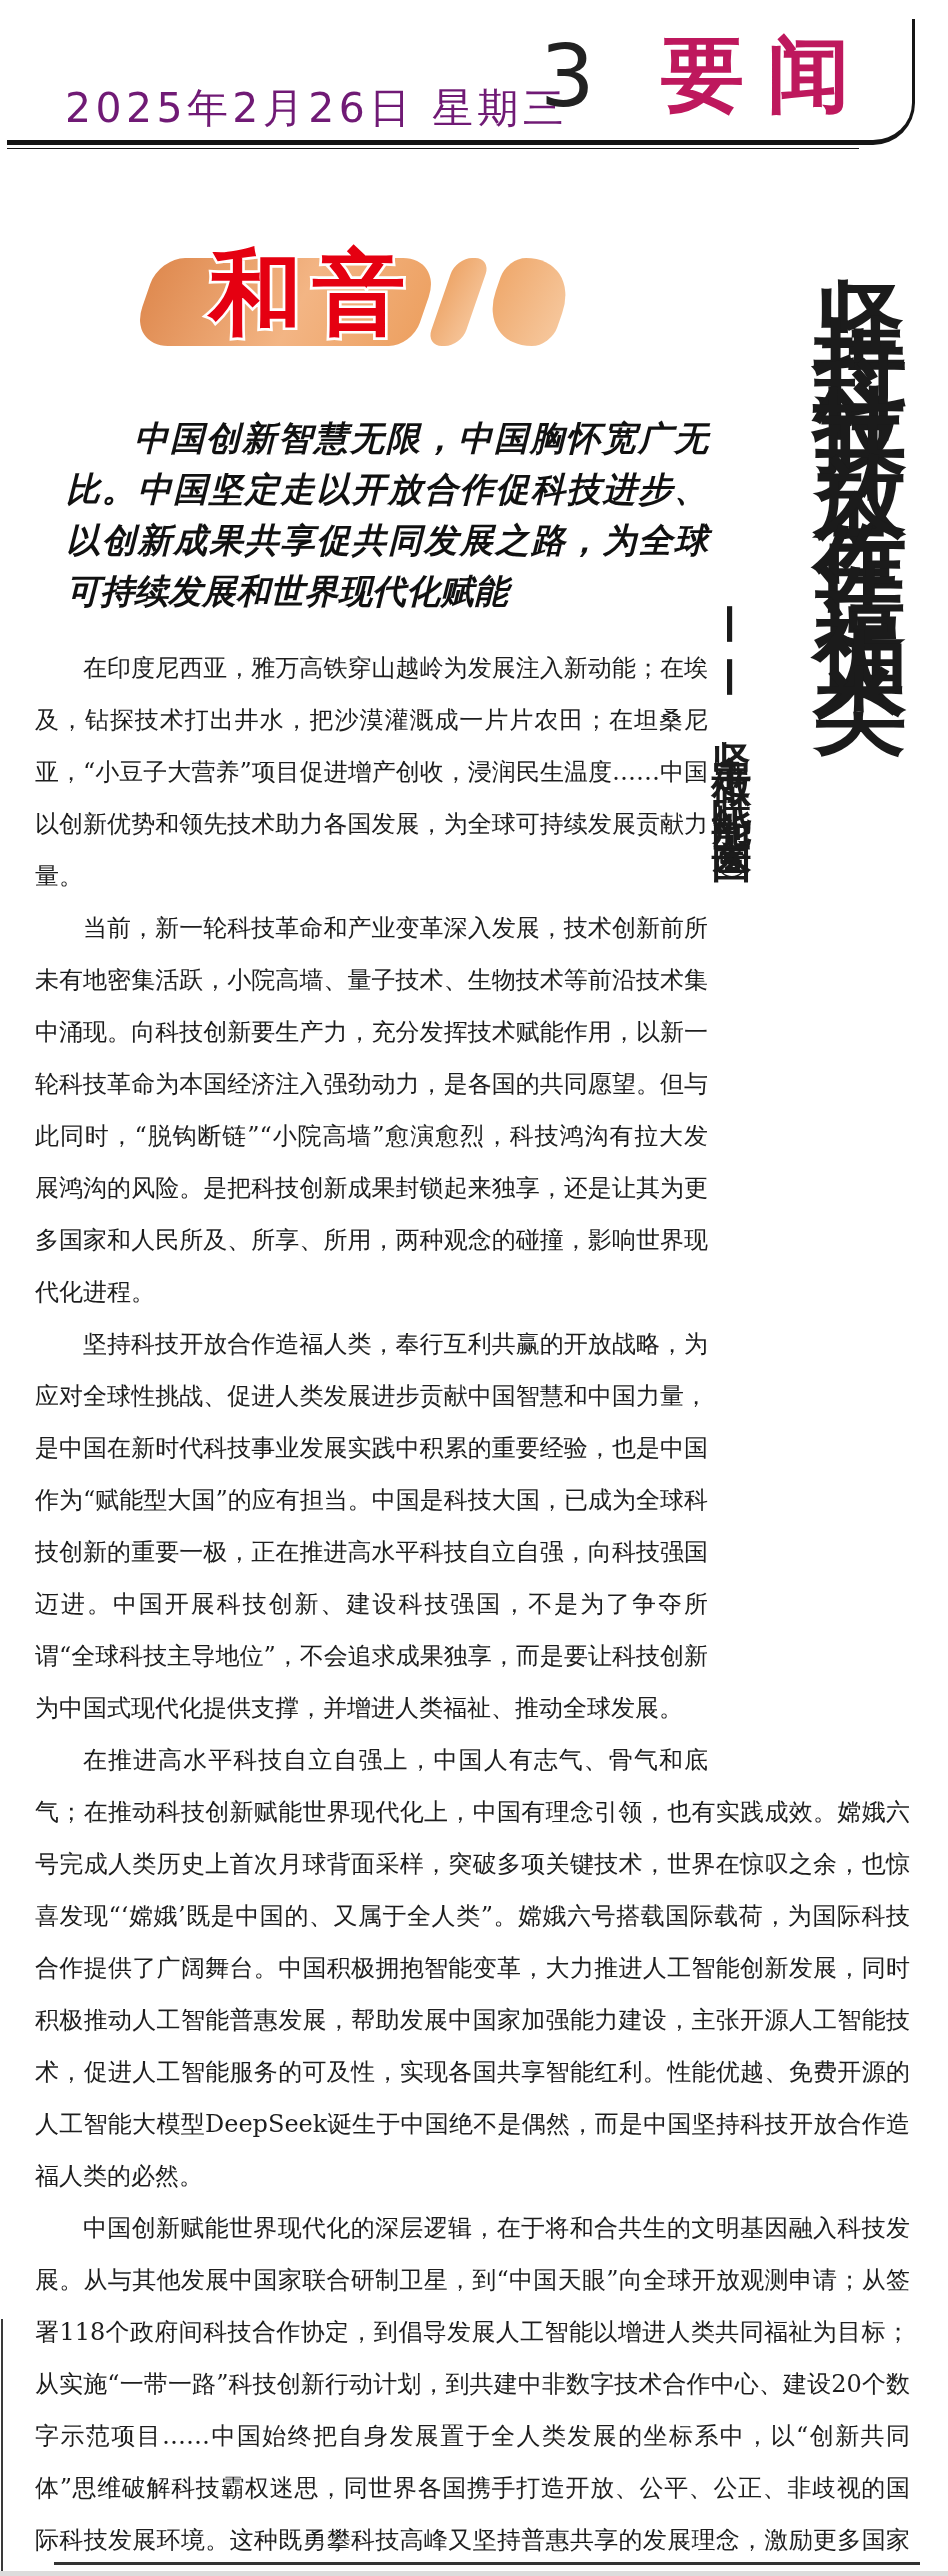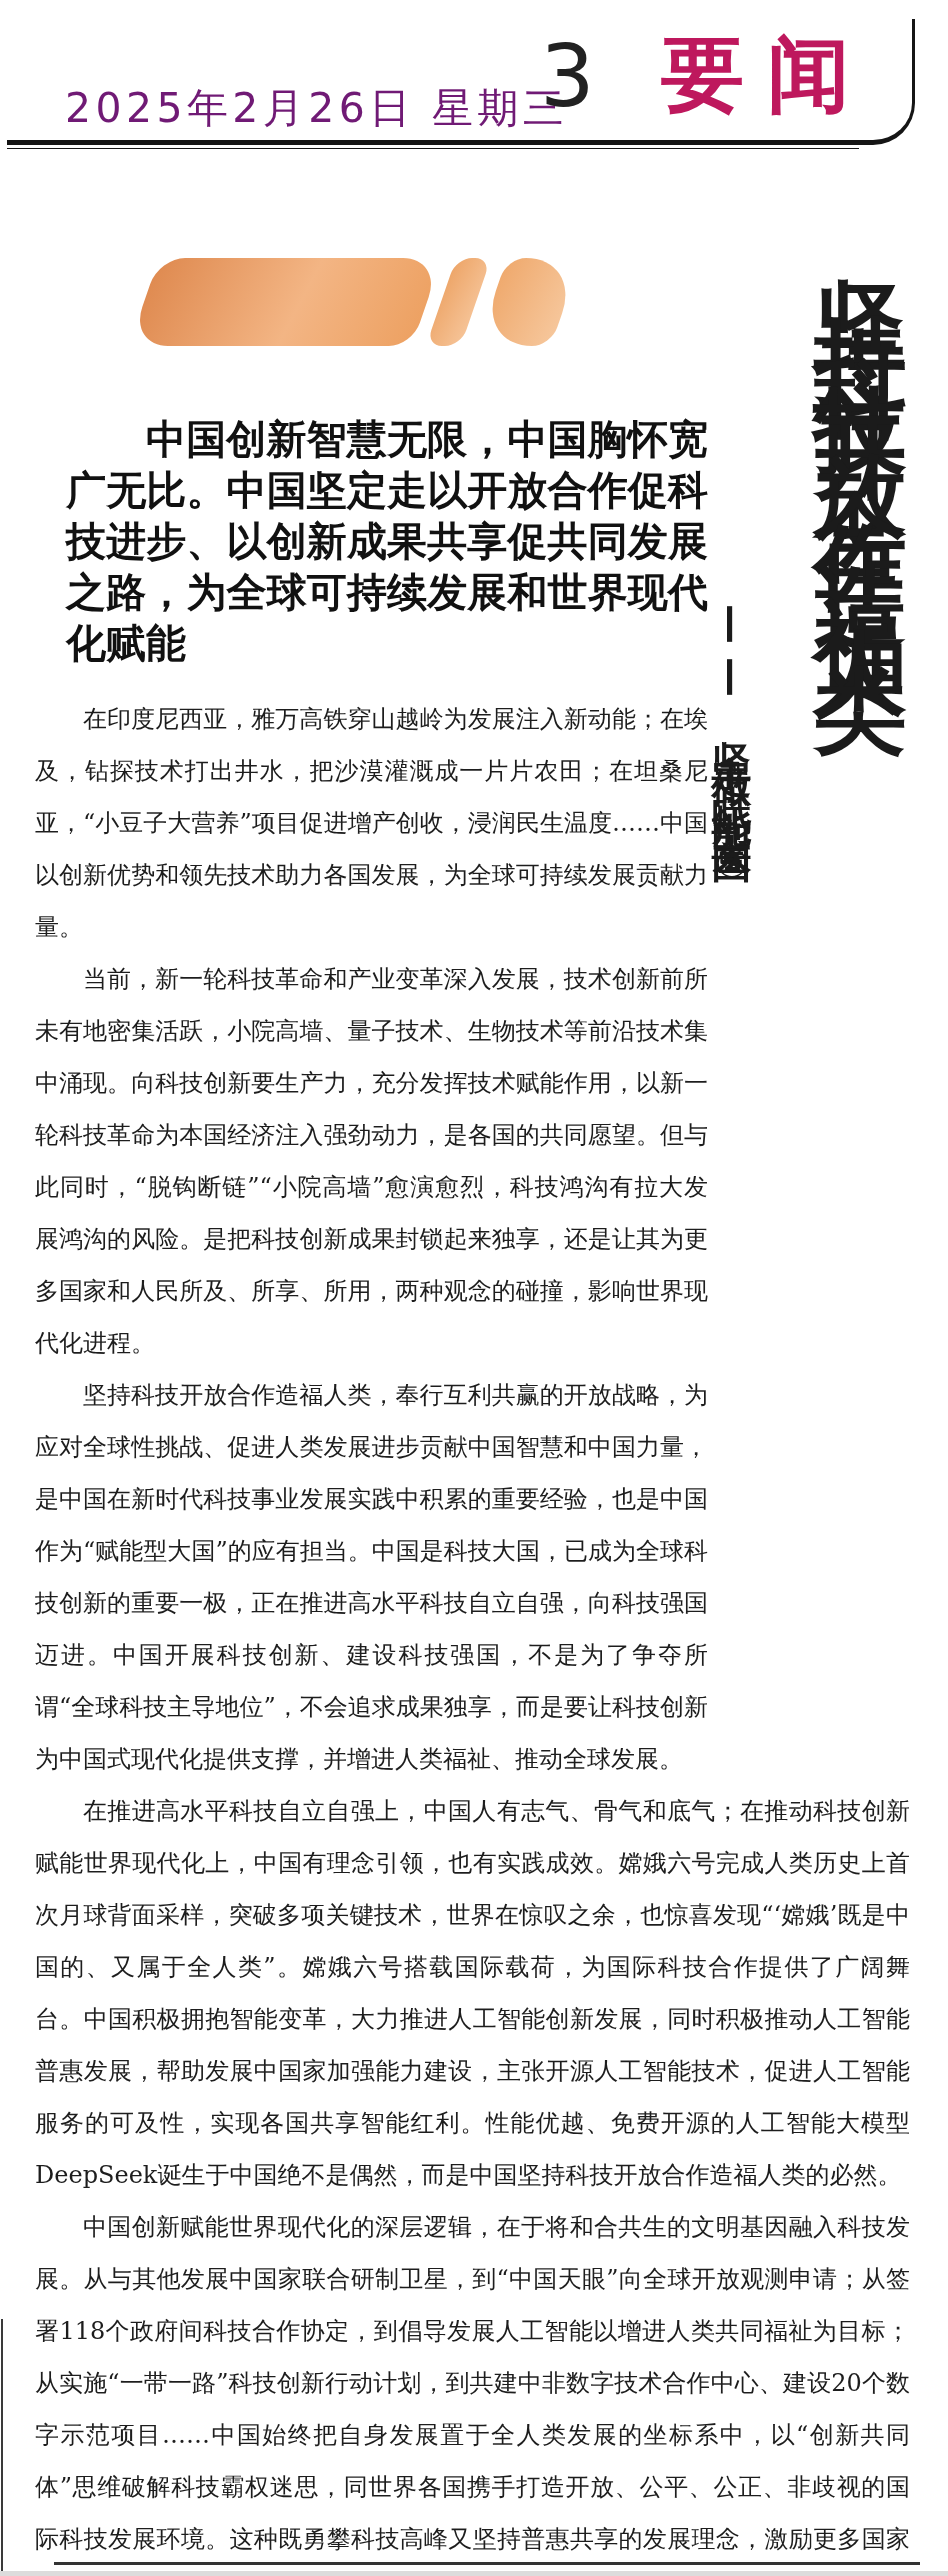--- a/index.html
+++ b/index.html
@@ -81,22 +81,22 @@
   }
 
   
   .article {
     position:absolute; left:35px; top:413px; width:875px;
     text-align:justify;
   }
   .headline-space { float:right; width:202px; height:1356px; }
   .article .intro {
     margin:0 13px 24.6px 31px;
-    font-size:40px; line-height:51px; font-weight:600;
-    text-indent:2em; color:#111;
+    font-size:34px; line-height:51px; font-weight:600;
+    text-indent:2em; color:#111;font-style:italic;
   }
   .article p.body {
     margin:0; font-size:24px; line-height:52px;
     text-indent:2em; color:#1d1d1d;
   }
 
   
   .bottom-rule {
     position:absolute; left:54px; top:2562px; width:866px;
     border-top:3.5px solid #333;
@@ -116,20 +116,21 @@
 
   <div class="header-rule"></div>
   <div class="header-date">2025年2月26日 星期三</div>
   <div class="header-pageno">3</div>
   <div class="header-section">要闻</div>
 
   <div class="hy-logo">
     <div class="hy-banner"></div>
     <div class="hy-stripe1"></div>
     <div class="hy-stripe2"></div>
+    <div class="hy-text">和音</div>
   </div>
 
   <div class="headline-title">坚持科技开放合作造福人类</div>
   <div class="headline-subtitle">——坚定做『赋能型大国』②</div>
 
   <div class="article">
     <div class="headline-space"></div>
     <p class="intro">中国创新智慧无限，中国胸怀宽广无比。中国坚定走以开放合作促科技进步、以创新成果共享促共同发展之路，为全球可持续发展和世界现代化赋能</p>
     <p class="body">在印度尼西亚，雅万高铁穿山越岭为发展注入新动能；在埃及，钻探技术打出井水，把沙漠灌溉成一片片农田；在坦桑尼亚，“小豆子大营养”项目促进增产创收，浸润民生温度……中国以创新优势和领先技术助力各国发展，为全球可持续发展贡献力量。</p>
     <p class="body">当前，新一轮科技革命和产业变革深入发展，技术创新前所未有地密集活跃，小院高墙、量子技术、生物技术等前沿技术集中涌现。向科技创新要生产力，充分发挥技术赋能作用，以新一轮科技革命为本国经济注入强劲动力，是各国的共同愿望。但与此同时，“脱钩断链”“小院高墙”愈演愈烈，科技鸿沟有拉大发展鸿沟的风险。是把科技创新成果封锁起来独享，还是让其为更多国家和人民所及、所享、所用，两种观念的碰撞，影响世界现代化进程。</p>

